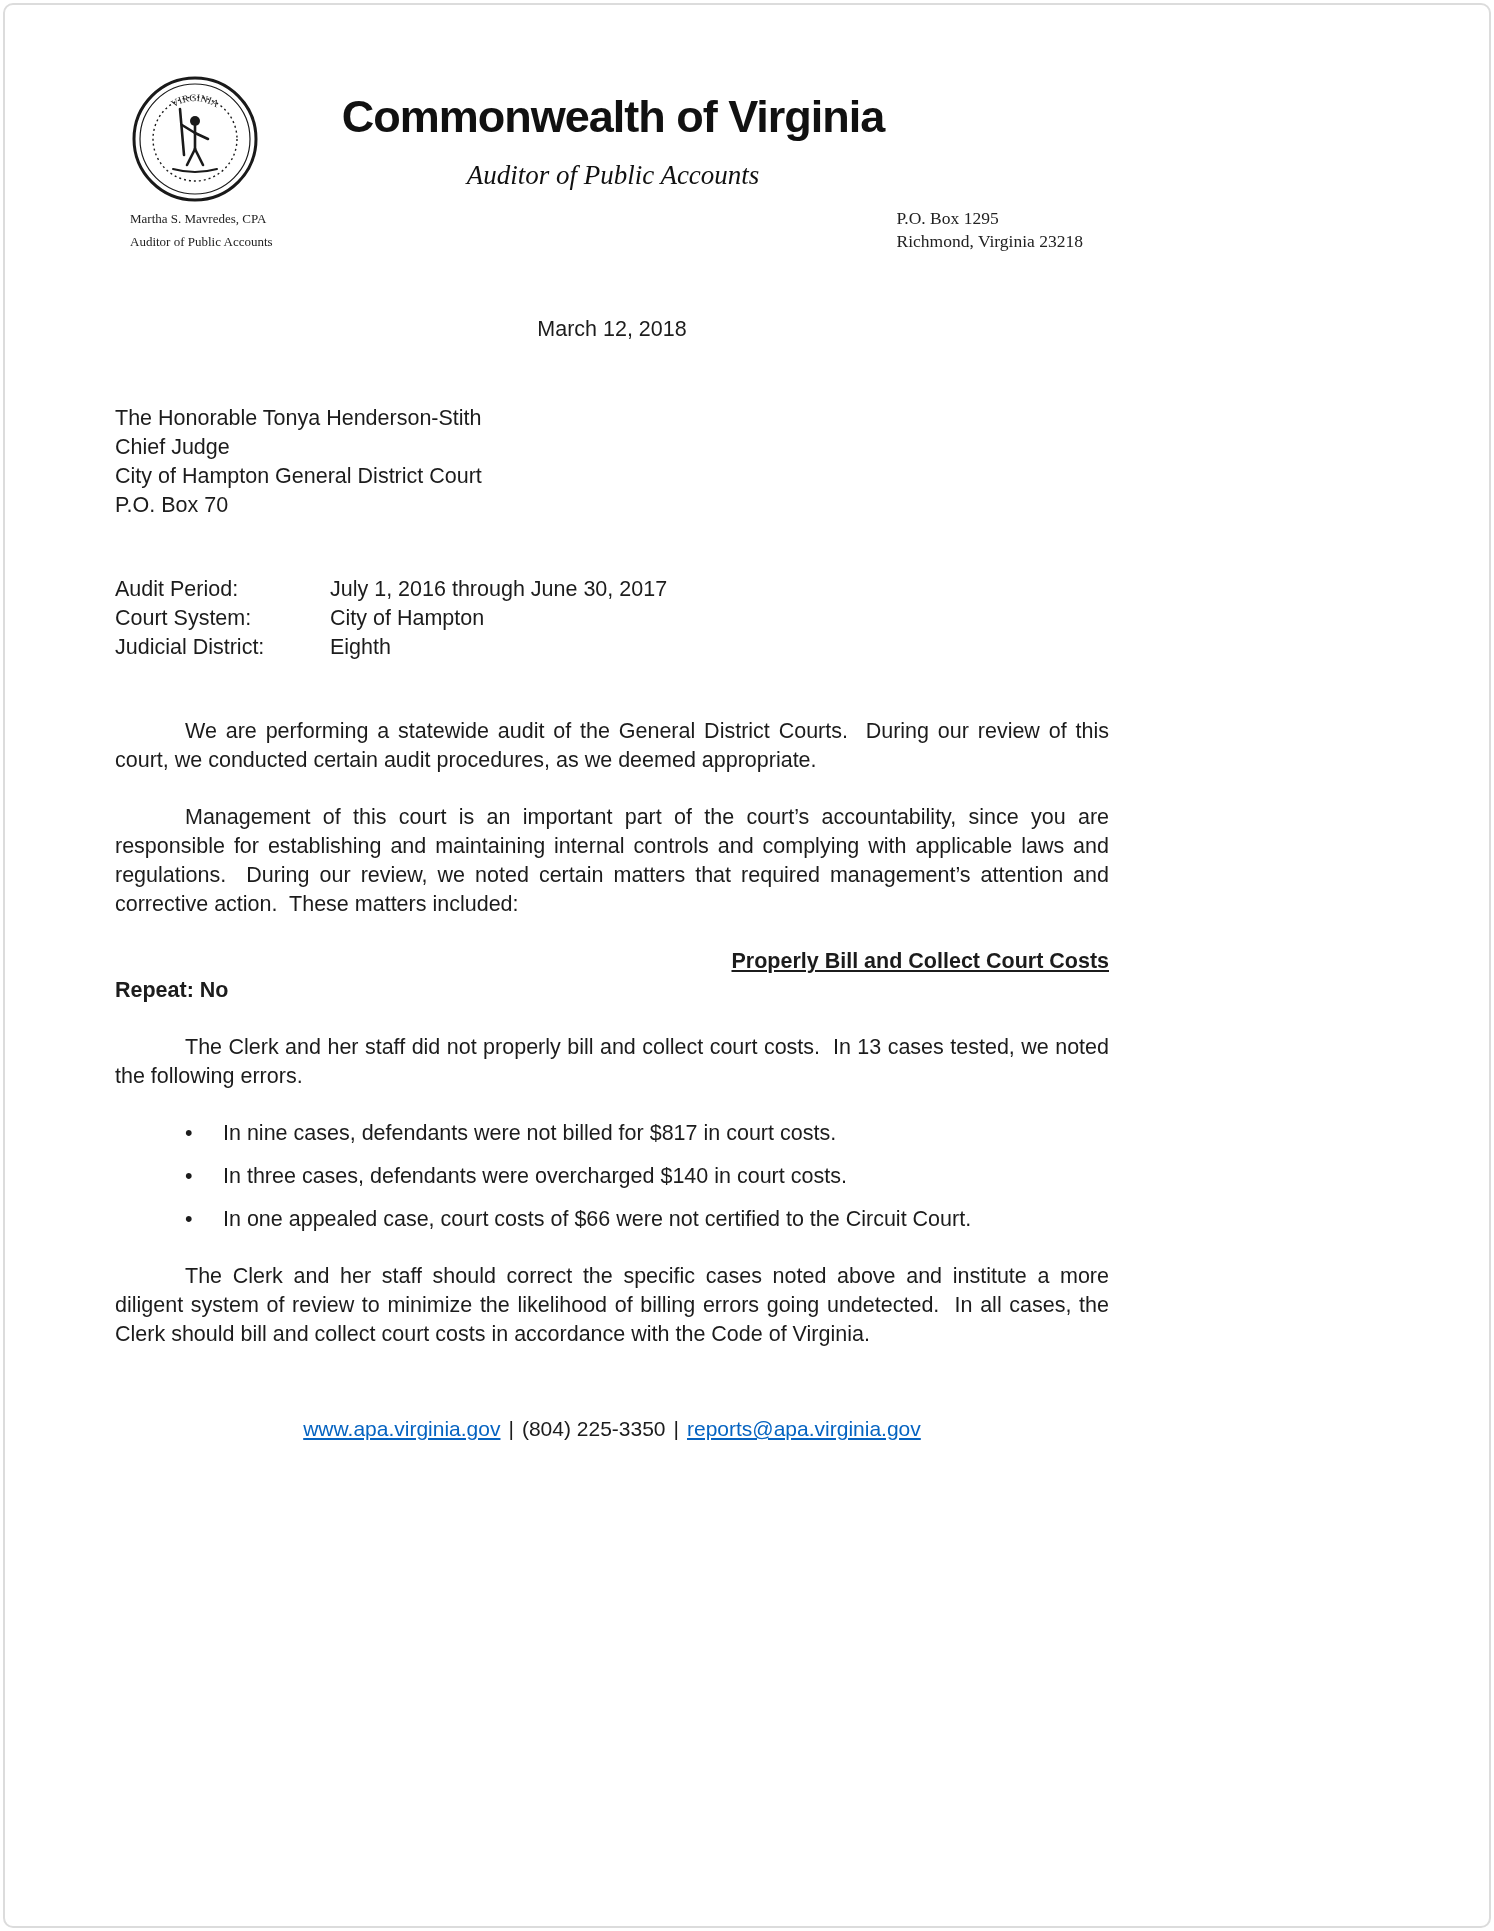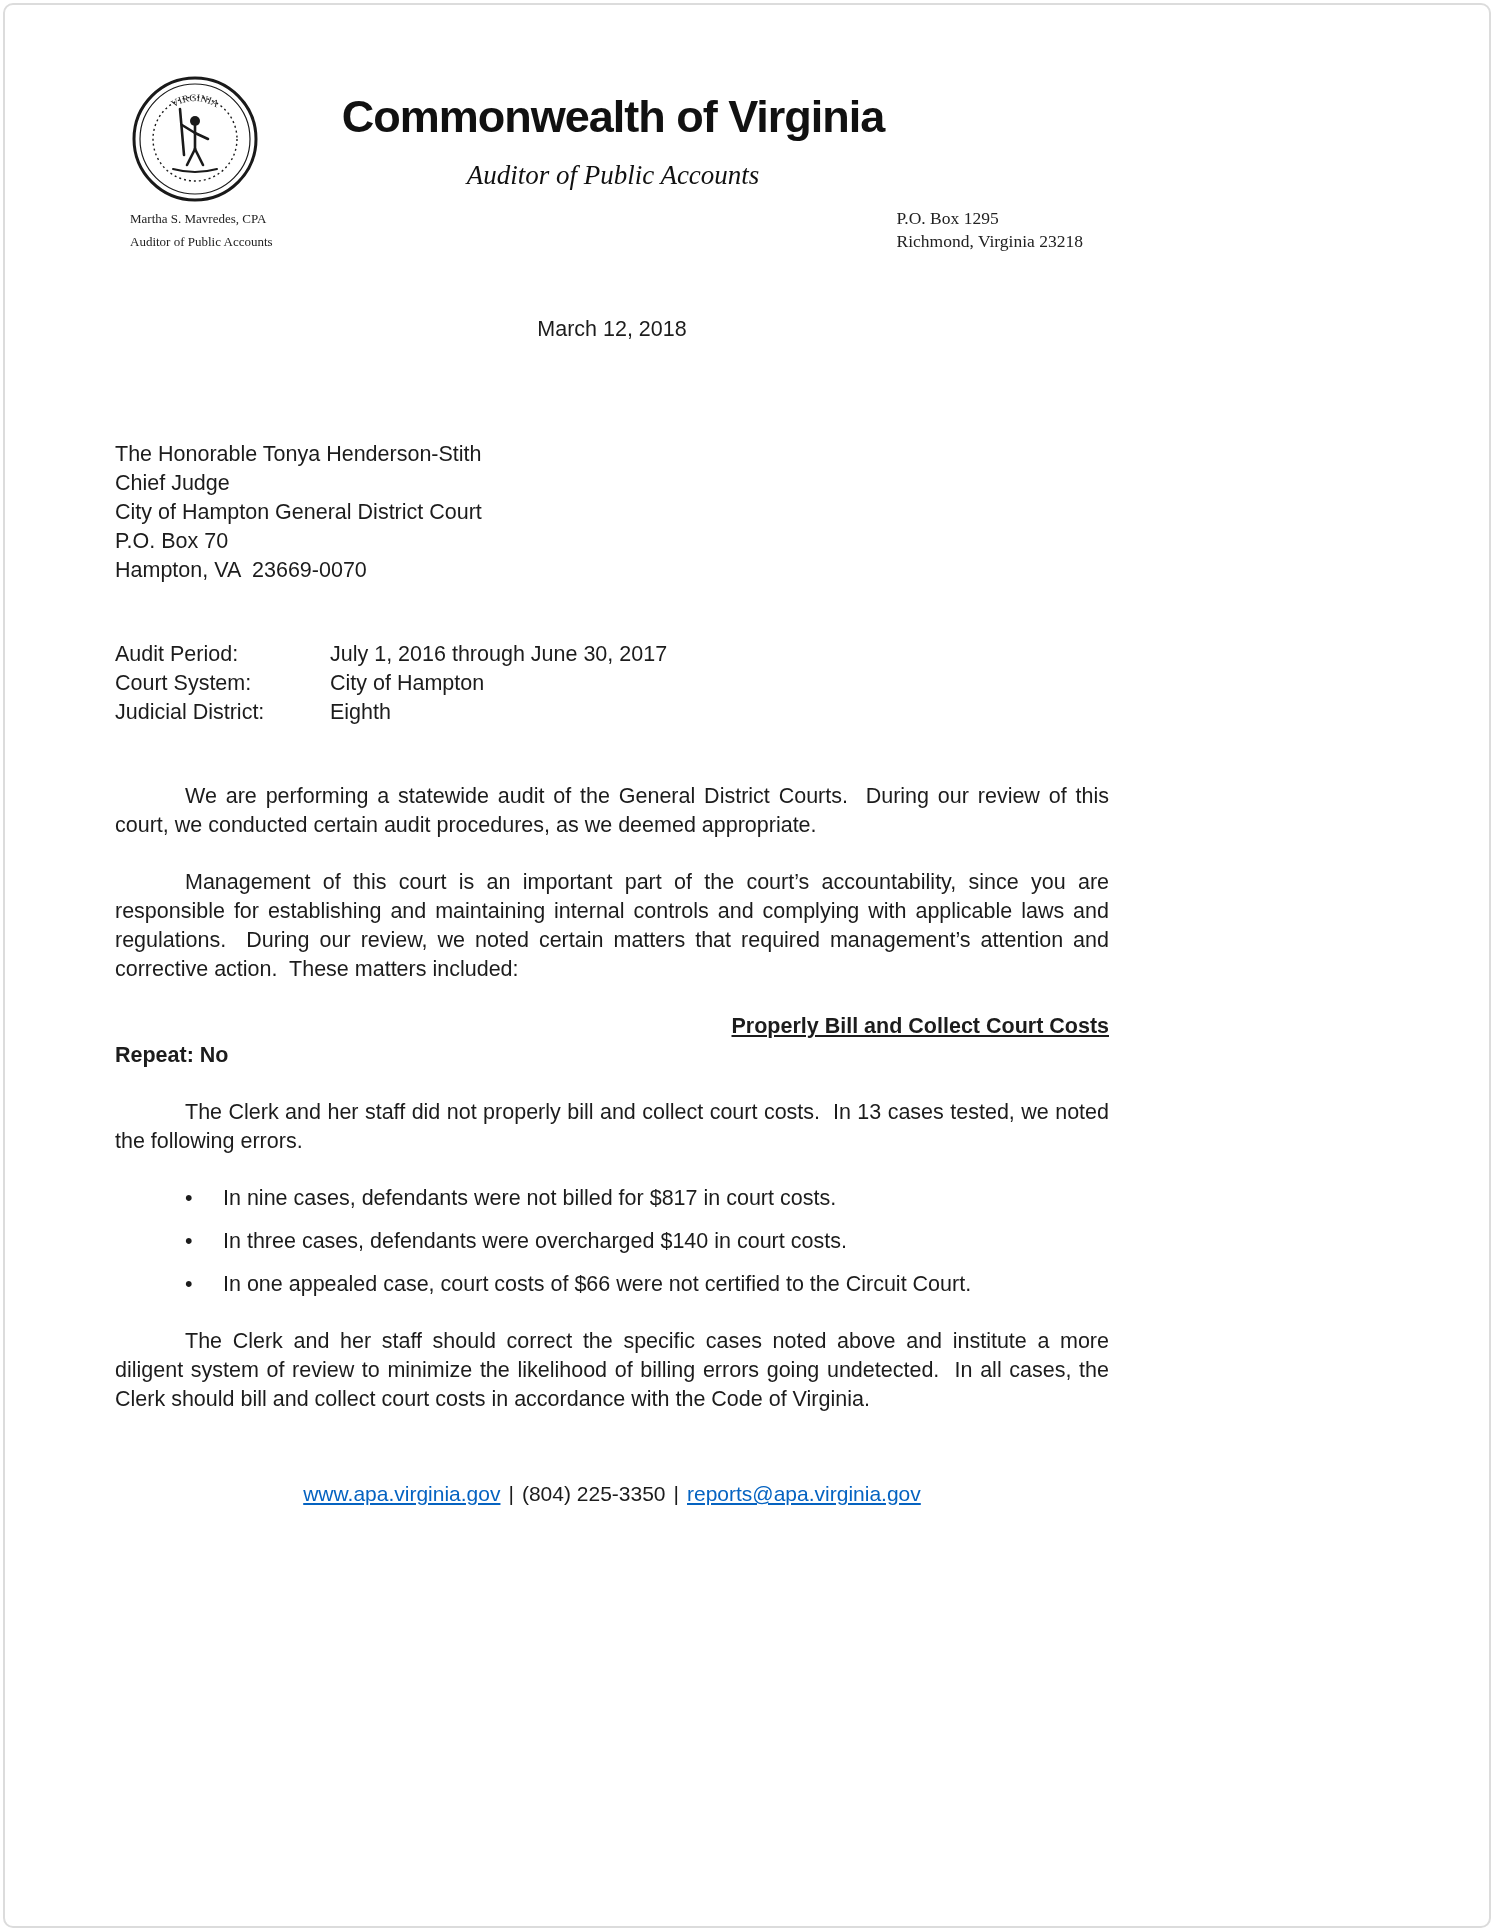--- a/index.html
+++ b/index.html
@@ -25,21 +25,21 @@
     position:absolute; left:125px; top:202px;
     font-family:"Liberation Serif", serif; font-size:13px; line-height:23px; color:#222;
   }
   .hdr-right {
     position:absolute; right:406px; top:202px; 
     font-family:"Liberation Serif", serif; font-size:17.5px; line-height:23px; color:#222;
   }
   
   .content { width:994px; margin-left:110px; font-size:21.5px; line-height:29px; }
   .date-line { margin-top:45px; text-align:center; }
-  .recipient { margin-top:96px; }
+  .recipient { margin-top:60px; }
   .recipient-line { white-space:pre-wrap; }
   .meta { margin-top:55px; }
   .meta-row { display:grid; grid-template-columns:215px 1fr; }
   .para { margin:28px 0 0 0; text-align:justify; text-indent:70px; white-space:pre-wrap; }
   .para.first { margin-top:55px; }
   .finding-head { margin-top:28px; }
   .finding-title { font-weight:bold; text-decoration:underline;text-align:right; }
   .finding-repeat { font-weight:bold; }
   .bullets { margin:28px 0 0 0; padding:0; list-style:none; }
   .bullets li { position:relative; padding-left:108px; margin-bottom:14px; }
@@ -98,21 +98,20 @@
 
   <div class="content">
 
     <div class="date-line">March 12, 2018</div>
 
     <div class="recipient">
       <div class="recipient-line">The Honorable Tonya Henderson-Stith</div>
       <div class="recipient-line">Chief Judge</div>
       <div class="recipient-line">City of Hampton General District Court</div>
       <div class="recipient-line">P.O. Box 70</div>
-      <div class="recipient-line">Hampton, VA  23669-0070</div>
     </div>
 
     <div class="meta">
       <div class="meta-row">
         <span>Audit Period:</span>
         <span>July 1, 2016 through June 30, 2017</span>
       </div>
       <div class="meta-row">
         <span>Court System:</span>
         <span>City of Hampton</span>

